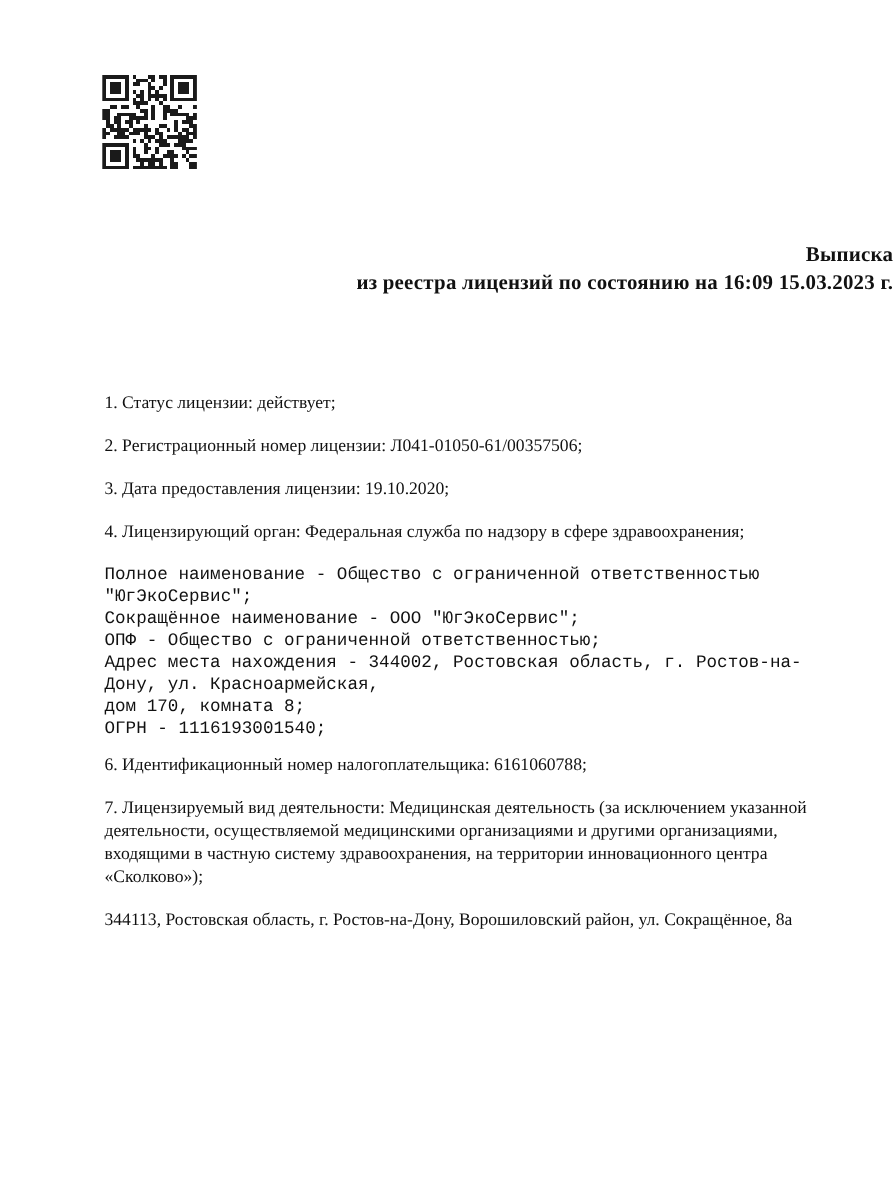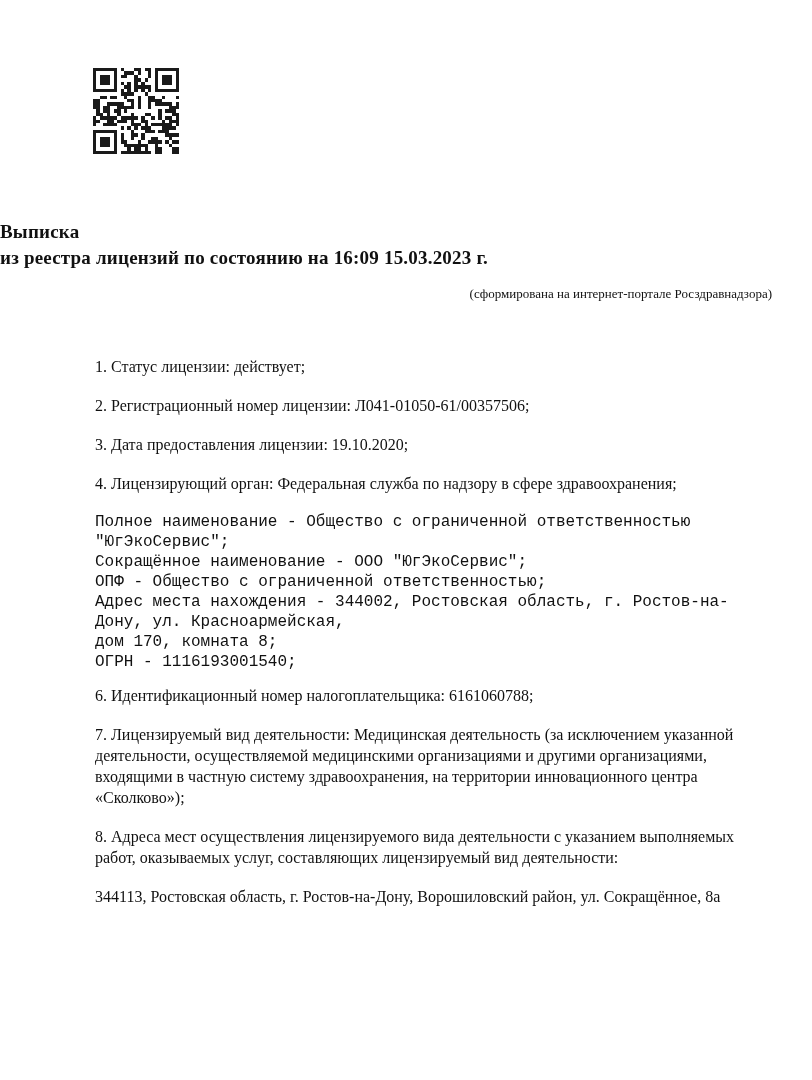--- a/index.html
+++ b/index.html
@@ -19,21 +19,21 @@
     top: 68px;
     width: 86px;
     height: 86px;
   }
   .qr svg { width: 100%; height: 100%; display: block; }
   .title-block {
     position: absolute;
     top: 219px;
     left: 0;
     width: 100%;
-    text-align: left;
+    text-align: right;
     font-weight: bold;
     font-size: 19px;
     line-height: 26px;
     letter-spacing: 0.2px;
   }
   .subtitle {
     position: absolute;
     top: 286px;
     right: 40px;
     font-size: 13px;
@@ -387,32 +387,30 @@
         <rect x="23" y="24" width="1" height="1" fill="#1a1a1a"></rect>
         <rect x="24" y="24" width="1" height="1" fill="#1a1a1a"></rect>
       </svg>
   </div>
 
   <div class="title-block">
     <div>Выписка</div>
     <div>из реестра лицензий по состоянию на 16:09 15.03.2023 г.</div>
   </div>
 
-  <div class="subtitle">(сформирована на интернет-портале Росздравнадзора)</div>
 
   <div class="content">
     <p>1. Статус лицензии: действует;</p>
     <p>2. Регистрационный номер лицензии: Л041-01050-61/00357506;</p>
     <p>3. Дата предоставления лицензии: 19.10.2020;</p>
     <p>4. Лицензирующий орган: Федеральная служба по надзору в сфере здравоохранения;</p>
     <p class="block">Полное наименование - Общество с ограниченной ответственностью "ЮгЭкоСервис";
 Сокращённое наименование - ООО "ЮгЭкоСервис";
 ОПФ - Общество с ограниченной ответственностью;
 Адрес места нахождения - 344002, Ростовская область, г. Ростов-на-Дону, ул. Красноармейская,
 дом 170, комната 8;
 ОГРН - 1116193001540;</p>
     <p>6. Идентификационный номер налогоплательщика: 6161060788;</p>
     <p>7. Лицензируемый вид деятельности: Медицинская деятельность (за исключением указанной деятельности, осуществляемой медицинскими организациями и другими организациями, входящими в частную систему здравоохранения, на территории инновационного центра «Сколково»);</p>
-    <p>8. Адреса мест осуществления лицензируемого вида деятельности с указанием выполняемых работ, оказываемых услуг, составляющих лицензируемый вид деятельности:</p>
     <p>344113, Ростовская область, г. Ростов-на-Дону, Ворошиловский район, ул. Сокращённое, 8а</p>
   </div>
 
 </div>
 
 </body></html>

